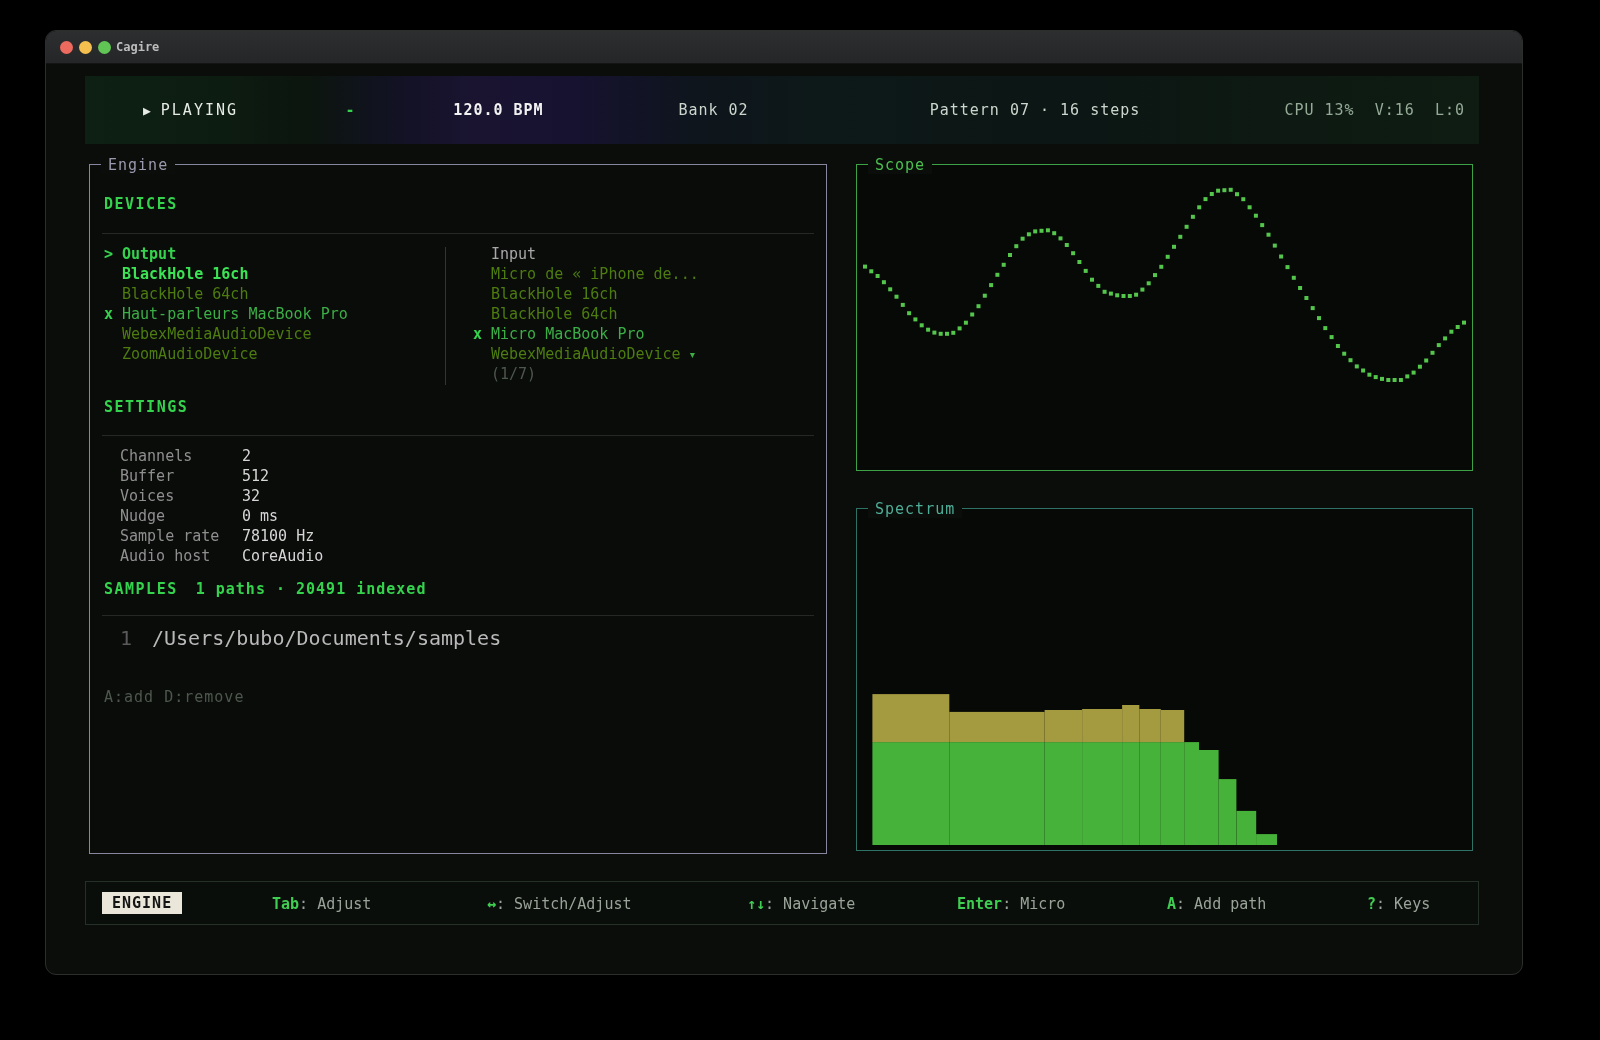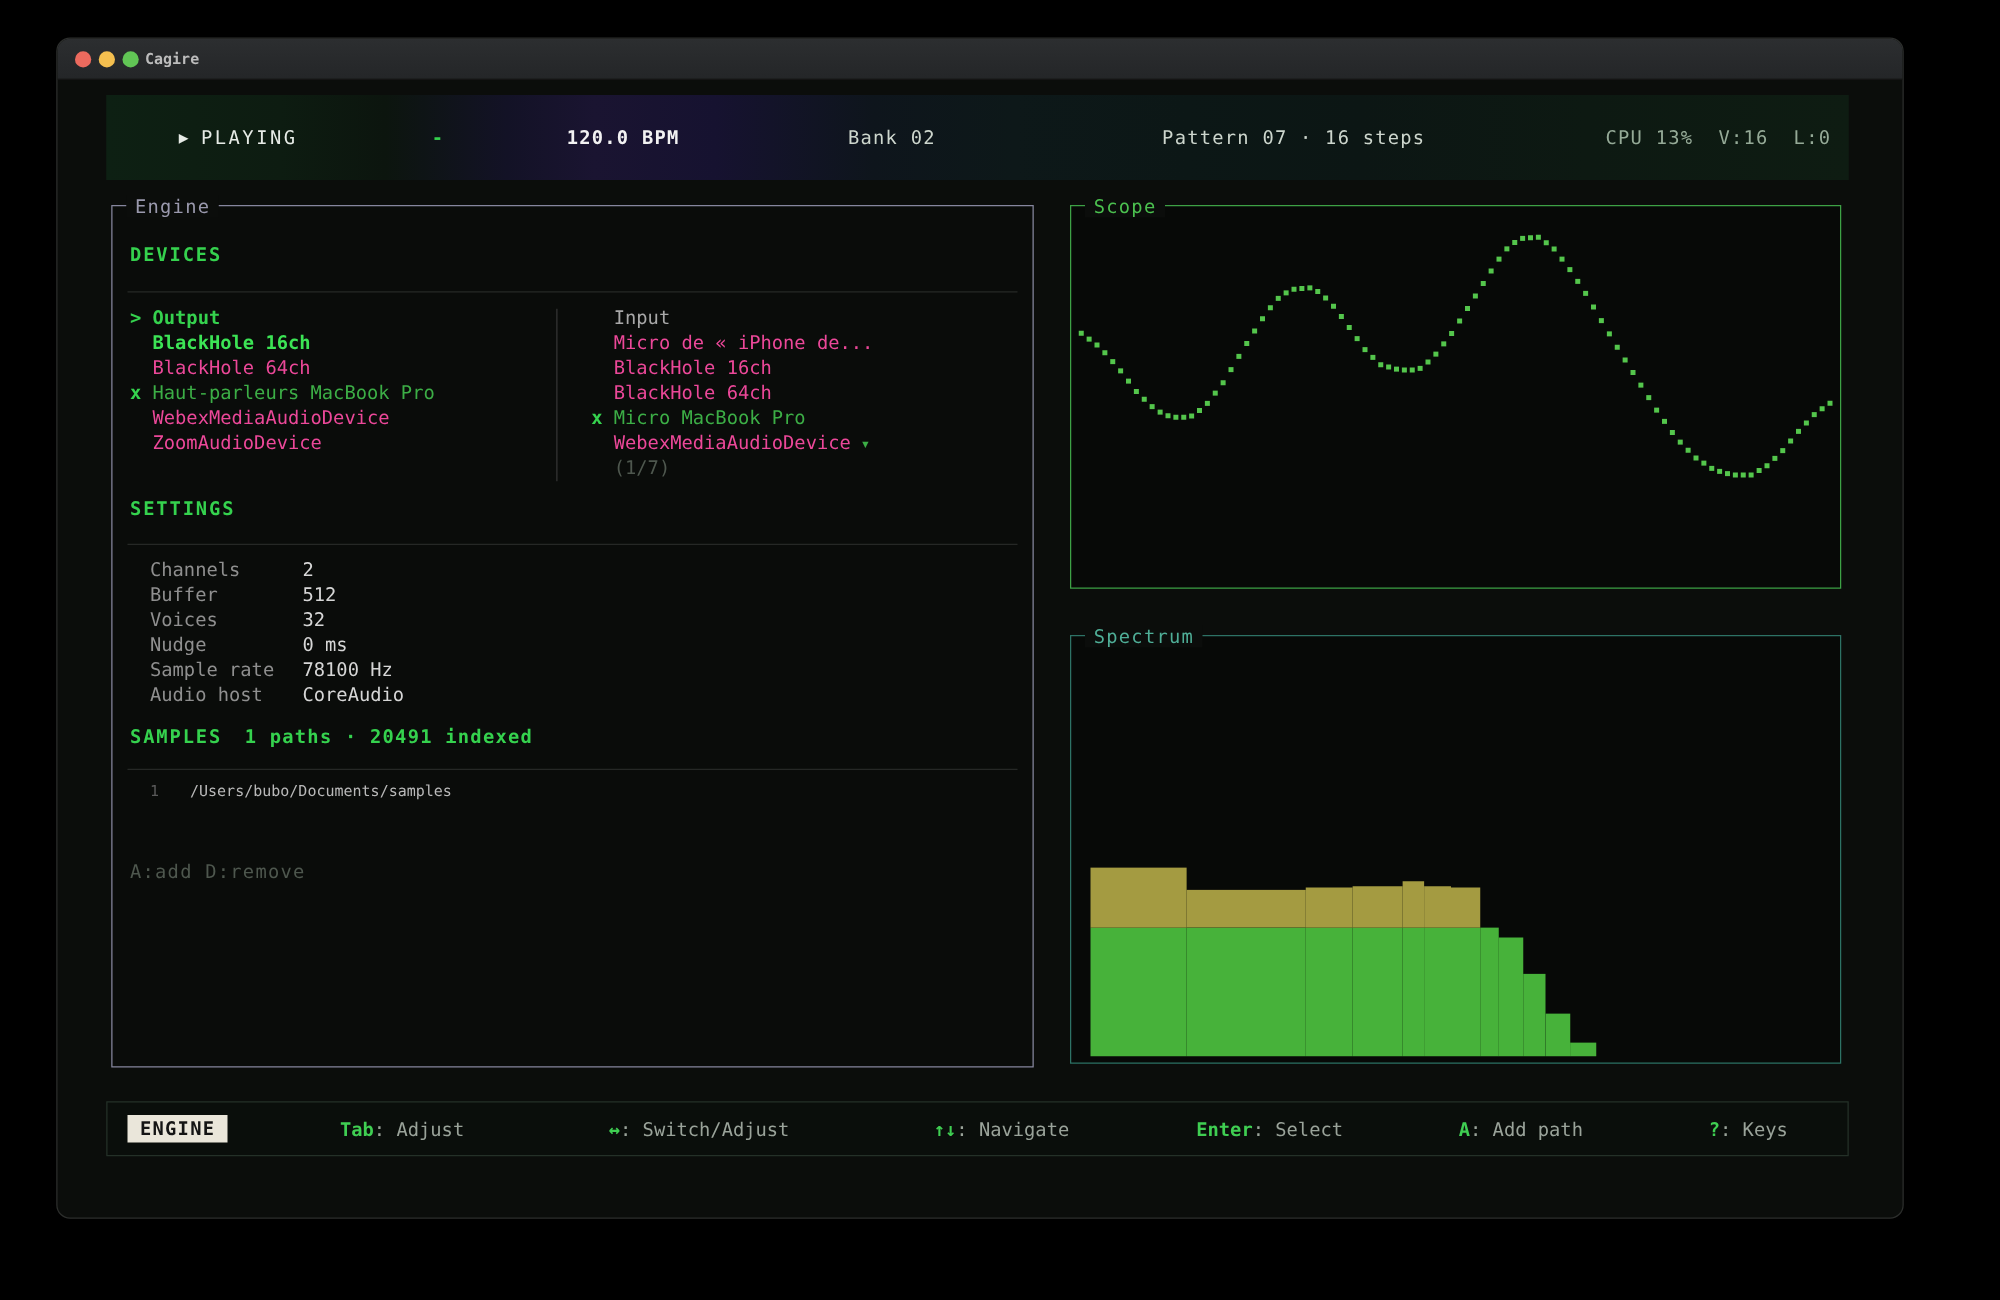--- a/index.html
+++ b/index.html
@@ -58,34 +58,34 @@
   .spectrum-panel .panel-label{color:var(--spectrum-label);}
 
   .section-heading{position:absolute;font-size:15px;font-weight:bold;letter-spacing:1.5px;color:var(--accent-green);}
   .sep{position:absolute;left:12px;right:12px;height:1px;background:#262826;}
 
   .dev-col{position:absolute;font-size:15px;line-height:20px;white-space:pre;}
   .dev-row{display:block;height:20px;}
   .dev-marker{display:inline-block;width:18px;color:var(--accent-green);font-weight:bold;}
   .dev-header-out{color:var(--accent-green);font-weight:bold;}
   .dev-header-in{color:#a8a8a8;}
-  .dev-normal{color:#ec4899;}
+  .dev-normal{color:#4d7c0f;}
   .dev-selected{color:#3ce455;font-weight:bold;}
   .dev-active{color:var(--active-green);}
   .dev-suffix{color:var(--active-green);font-size:13px;}
   .dev-pager{color:var(--text-dim);}
   .col-divider{position:absolute;width:1px;background:#343434;}
 
   .settings-rows{position:absolute;font-size:15px;line-height:20px;}
   .set-row{display:block;height:20px;}
   .set-label{display:inline-block;width:122px;color:var(--text-muted);}
   .set-value{color:var(--text-primary);}
 
   .samples-head{display:flex;gap:18px;align-items:baseline;}
-  .path-row{position:absolute;font-size:12px;color:#b9b9b9;}
+  .path-row{position:absolute;font-size:20px;color:#b9b9b9;}
   .path-index{display:inline-block;width:32px;color:#5a5a5a;}
   .samples-hint{position:absolute;font-size:15px;color:var(--text-dim);letter-spacing:1px;}
 
   
   .statusbar{position:absolute;left:39px;top:850px;width:1394px;height:44px;
     background:#0a0e0b;border:1px solid #243028;font-size:15px;}
   .mode-badge{position:absolute;left:16px;top:10px;background:var(--badge-bg);color:var(--badge-text);
     font-weight:bold;letter-spacing:1px;padding:2px 10px;}
   .hint{position:absolute;top:13px;white-space:pre;color:#9aa39a;}
   .hint b{color:var(--key-green);font-weight:bold;}
@@ -271,19 +271,19 @@
           <rect x="598.7" y="160.0" width="4" height="4" fill="#54c64c"></rect>
           <rect x="605.0" y="155.6" width="4" height="4" fill="#54c64c"></rect>
         </svg>
     </div>
 
     <div class="statusbar">
       <span class="mode-badge">ENGINE</span>
       <span class="hint" style="left:186px;"><b>Tab</b><span>: Adjust</span></span>
       <span class="hint" style="left:401px;"><b>↔</b><span>: Switch/Adjust</span></span>
       <span class="hint" style="left:661px;"><b>↑↓</b><span>: Navigate</span></span>
-      <span class="hint" style="left:871px;"><b>Enter</b><span>: Select</span></span>
+      <span class="hint" style="left:871px;"><b>Enter</b><span>: Micro</span></span>
       <span class="hint" style="left:1081px;"><b>A</b><span>: Add path</span></span>
       <span class="hint" style="left:1281px;"><b>?</b><span>: Keys</span></span>
     </div>
 
   </div>
 </div>
 
 </body></html>

